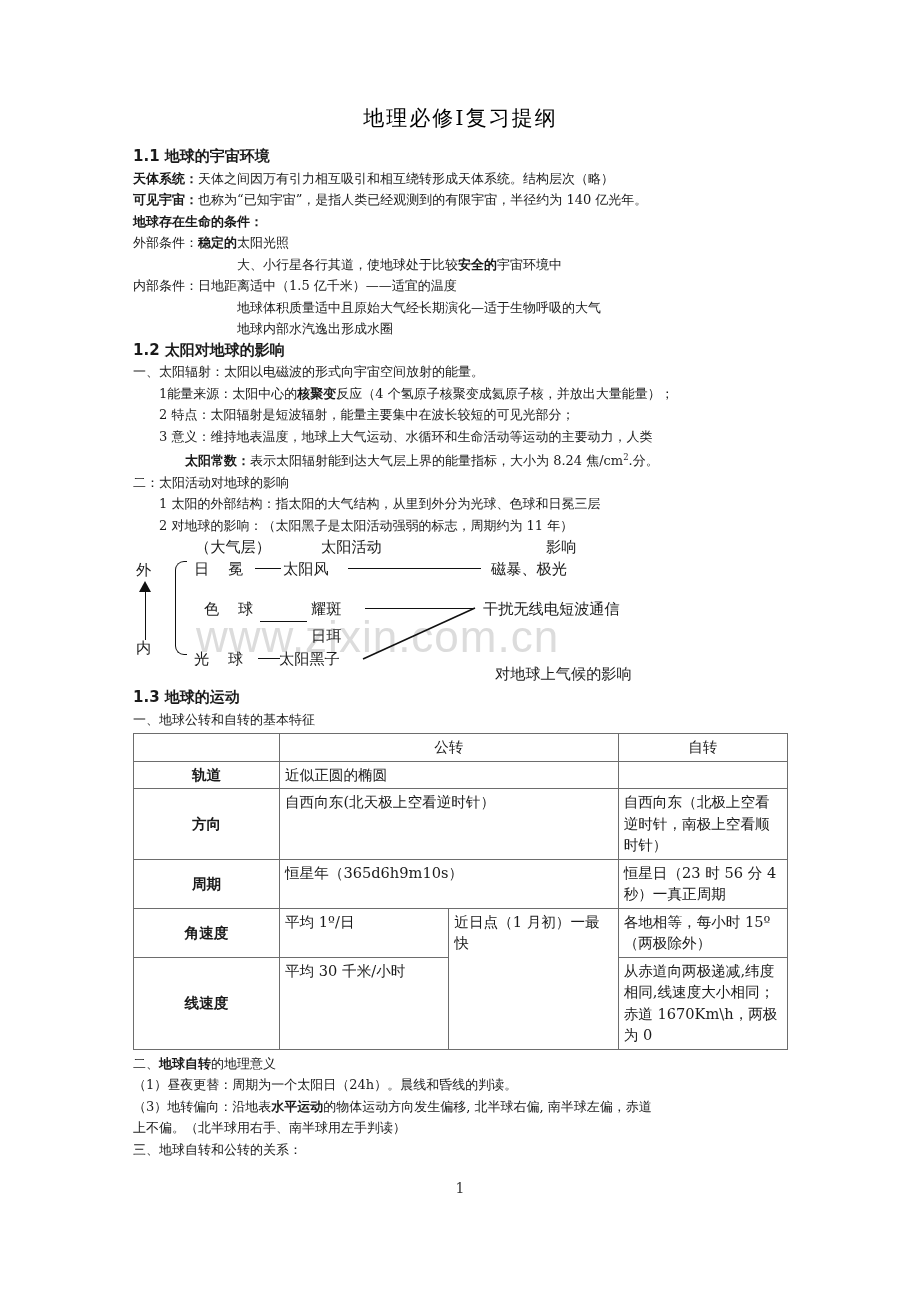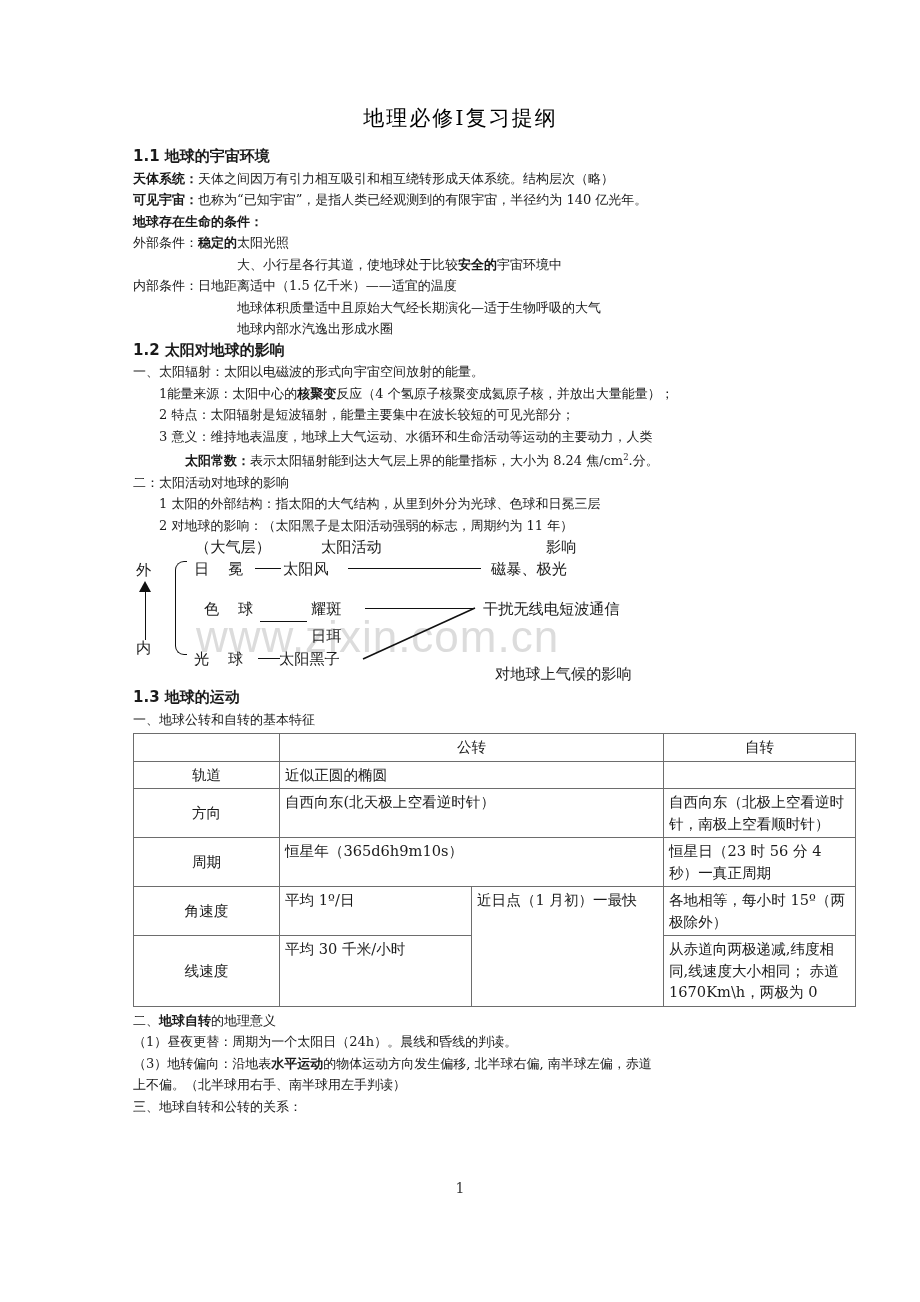--- a/index.html
+++ b/index.html
@@ -108,37 +108,37 @@
     border-top: 1.8px solid #111;
     border-bottom: 1.8px solid #111;
     border-radius: 9px 0 0 9px;
     width: 11px;
   }
   .dg-diag { position: absolute; overflow: visible; }
 
   
   table.geo {
     border-collapse: collapse;
-    width: 723px;
+    width: 655px;
     margin: 3px 0 3px 0;
     table-layout: fixed;
     position: relative;
     z-index: 2;
   }
   table.geo td {
     border: 1.1px solid #6d6d6d;
     font-family: "DejaVu Serif", "Liberation Serif", serif;
     font-size: 14.6px;
     line-height: 21.5px;
     color: #1a1a1a;
     padding: 2px 5px 3px 5px;
     vertical-align: top;
   }
   table.geo td.ctr { text-align: center; vertical-align: middle; }
-  .cw1 { width: 135px; }
+  .cw1 { width: 135px; font-weight: bold; }
   .cw2 { width: 137px; }
   .cw3 { width: 66px; }
 
   .page-num {
     position: absolute;
     left: 0; right: 0;
     top: 1180px;
     text-align: center;
     font-family: "DejaVu Serif", "Liberation Serif", serif;
     font-size: 14px;

